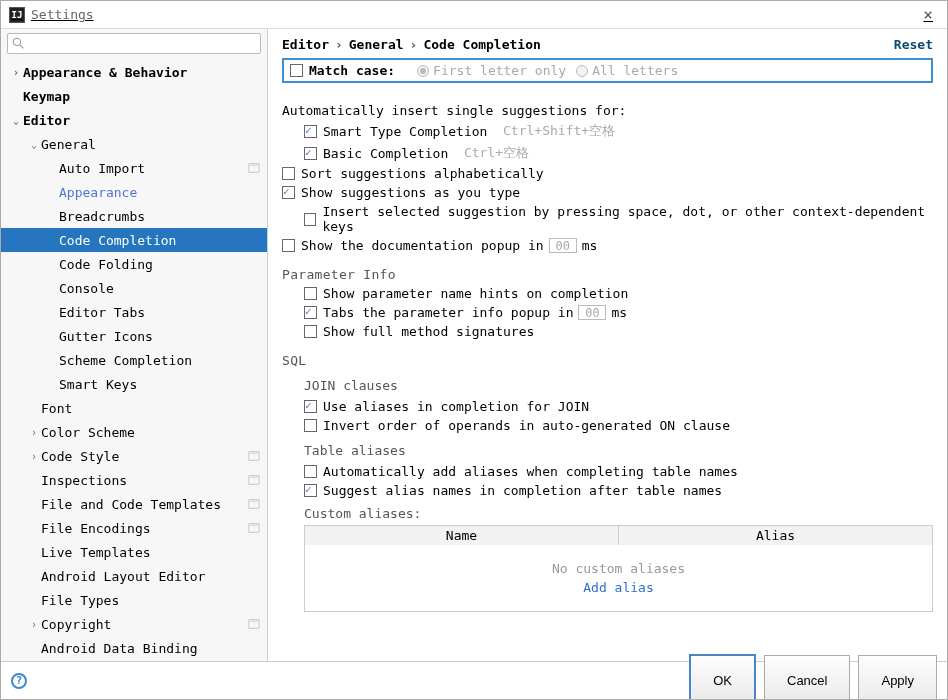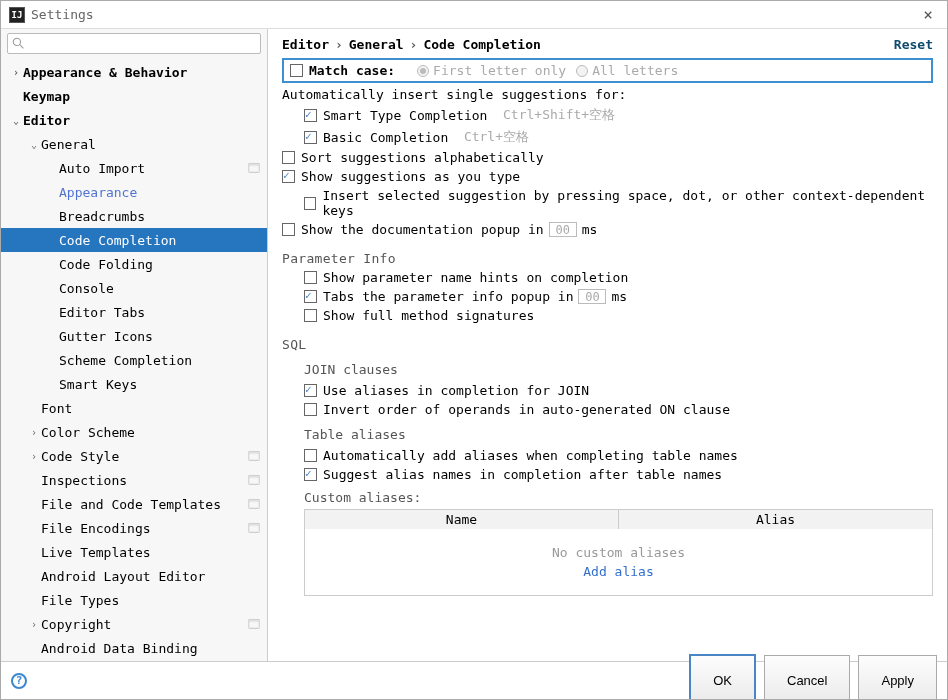--- a/index.html
+++ b/index.html
@@ -1,17 +1,17 @@
 <!DOCTYPE html>
 <html><head>
 <meta charset="utf-8">
 <style>
 * { box-sizing: border-box; margin: 0; padding: 0; font-family: "Segoe UI", "Consolas", monospace; font-size: 13px; }
 body { width: 948px; height: 700px; background: #fff; display: flex; flex-direction: column; border: 1px solid #aaa; overflow: hidden; }
-.titlebar { height: 28px; display:flex; align-items:center; padding: 8px 8px; border-bottom: 1px solid #ddd; }
+.titlebar { height: 28px; display:flex; align-items:center; padding: 8px 8px; border-bottom: 1px solid #ddd; text-decoration: underline; }
 .titlebar .app-icon { width:16px; height:16px; background:#222; border:1px solid #555; display:inline-flex; align-items:center; justify-content:center; color:#fff; font-size:9px; font-weight:bold; margin-right:6px; }
 .titlebar .title { color:#666; flex:1; }
 .titlebar .close { color:#555; font-size:16px; padding:0 6px; }
 .main { flex:1; display:flex; overflow:hidden; }
 .sidebar { width: 267px; border-right:1px solid #ccc; display:flex; flex-direction:column; background:#f7f7f7;}
 .search { padding:4px 6px; }
 .search-box { display:flex; align-items:center; border:1px solid #bbb; background:#fff; border-radius:2px; padding:2px 4px; }
 .search-box svg { width:13px; height:13px; fill:#999; margin-right:4px;}
 .search-box input { border:none; outline:none; flex:1; font-size:13px; }
 .tree { flex:1; overflow:auto; padding-top:2px;}
@@ -25,21 +25,21 @@
 .tree-item.bold { font-weight:bold;}
 .lvl0 { padding-left:12px;}
 .lvl1 { padding-left:30px;}
 .lvl2 { padding-left:48px;}
 .content { flex:1; display:flex; flex-direction:column; overflow:hidden; }
 .content-header { display:flex; align-items:center; padding:8px 14px 6px; }
 .bc { font-weight:bold; font-family:Consolas,monospace; display:flex; align-items:center; flex:1;}
 .bc .sep { margin:0 6px; color:#555; font-size:13px;}
 .reset { color:#0c4a6e; font-weight:bold; font-family:Consolas,monospace; cursor:pointer;}
 .content-body { flex:1; overflow:auto; padding:0 14px 10px; font-family:Consolas,monospace;}
-.match-case { border:2px solid #3d8fcf; padding:3px 6px; display:flex; align-items:center; margin-bottom:4px;}
+.match-case { border:2px solid #3d8fcf; padding:3px 6px; display:flex; align-items:center; margin-bottom:20px;}
 .cbox { width:13px; height:13px; border:1.5px solid #666; display:inline-flex; align-items:center; justify-content:center; margin-right:6px; background:#fff; position:relative; }
 .cbox.checked::after { content:"✓"; font-size:11px; color:#4a86c7; position:absolute; top:-2px; left:0;}
 .rad { width:12px; height:12px; border:1.5px solid #bbb; border-radius:50%; display:inline-block; margin-right:4px; background:#f3f3f3; position:relative;}
 .rad.checked::after { content:""; width:6px; height:6px; background:#bbb; border-radius:50%; position:absolute; top:2px; left:2px;}
 .match-case .mc-label { font-weight:bold; margin-right:22px;}
 .match-case .opt { color:#aaa; display:flex; align-items:center; margin-right:10px;}
 .row { display:flex; align-items:center; margin:4px 0;}
 .indent1 { padding-left:22px;}
 .grey { color:#aaa;}
 .num-field { width:28px; height:15px; border:1px solid #bbb; background:#fff; color:#aaa; text-align:center; margin:0 5px; font-family:Consolas,monospace; font-size:12px;}

